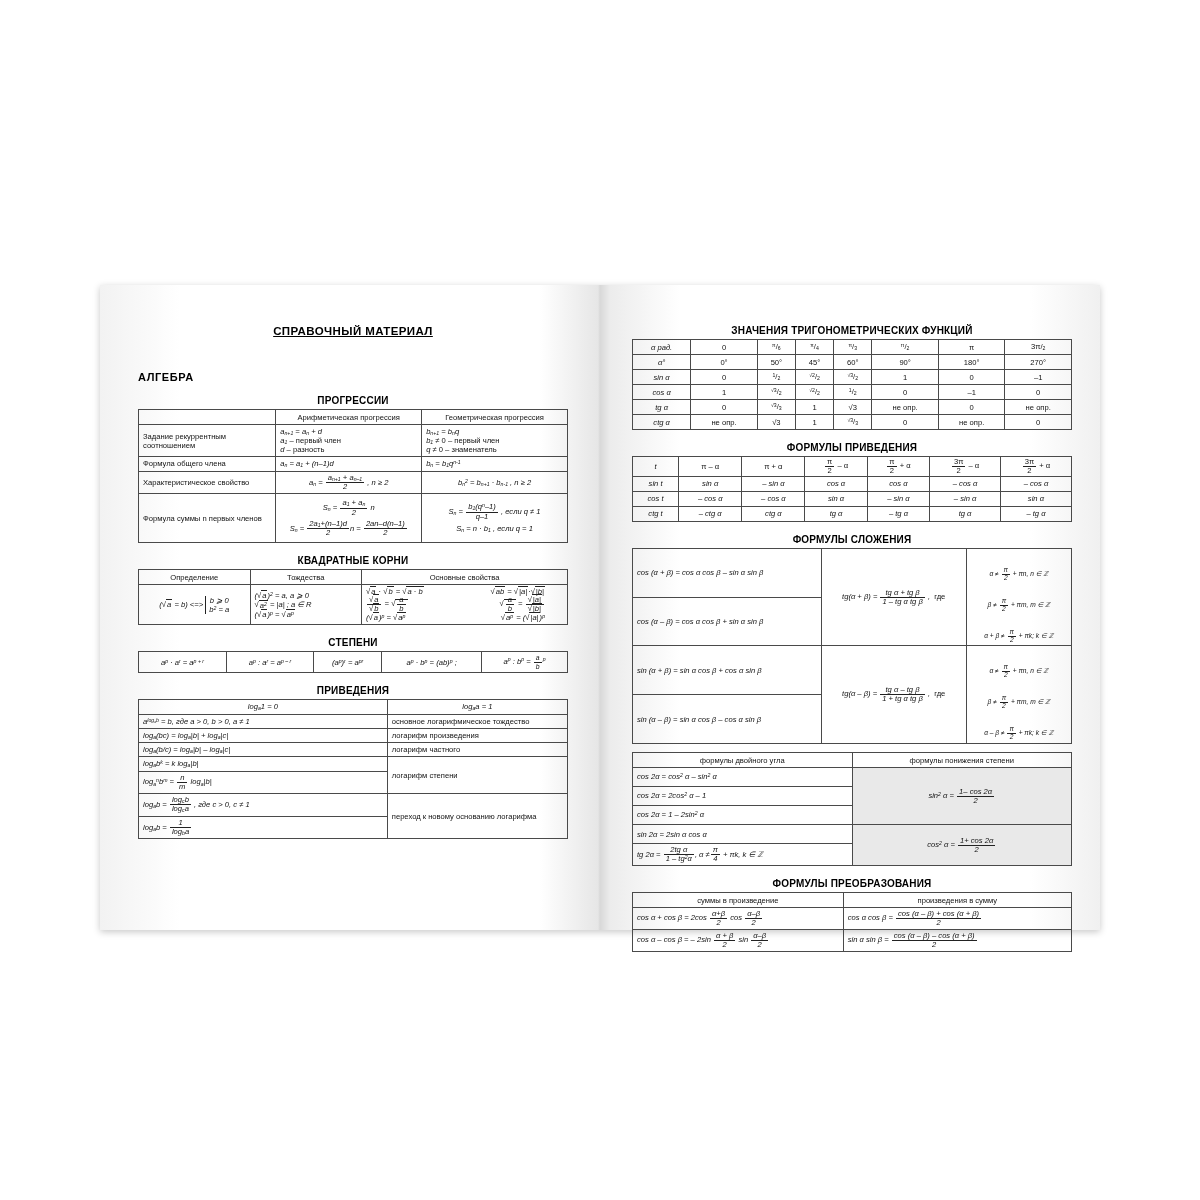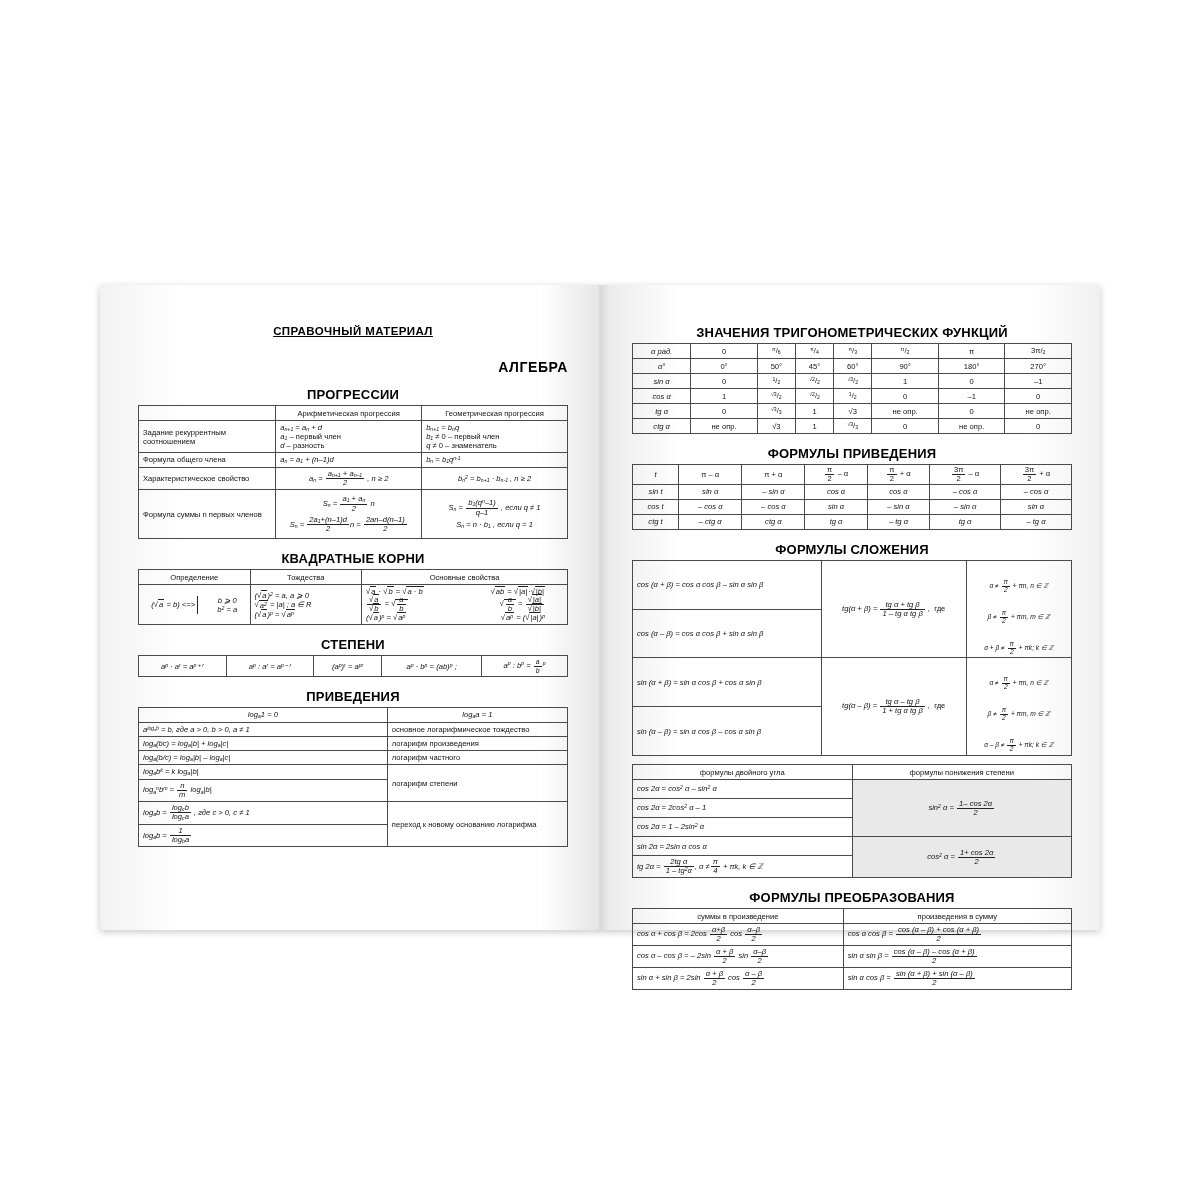--- a/index.html
+++ b/index.html
@@ -20,24 +20,24 @@
   .page-left{left:0;width:500px;}
   .page-right{left:500px;width:500px;}
   .inner-l{position:absolute;left:38px;top:28px;width:430px;}
   .inner-r{position:absolute;left:32px;top:28px;width:440px;}
 
   .doc-title{
     text-align:center;font-size:11.5px;font-weight:bold;letter-spacing:.4px;
     text-decoration:underline;margin-top:12px;
   }
   .doc-sub{
-    text-align:right;font-size:14px;font-weight:bold;letter-spacing:.6px;margin-top:22px;
+    text-align:left;font-size:11px;font-weight:bold;letter-spacing:.6px;margin-top:34px;
   }
   .sec-head{
-    text-align:center;font-size:13px;font-weight:bold;letter-spacing:.2px;
+    text-align:center;font-size:10px;font-weight:bold;letter-spacing:.2px;
     margin:12px 0 3px 0;
   }
   table{border-collapse:collapse;width:100%;font-size:7.6px;color:#111;}
   table td,table th{border:1px solid #4a4a4a;padding:2px 4px;vertical-align:middle;}
   .c{text-align:center;margin-top:16px;}
   .it{font-style:italic;}
   .shade{background:#e9e9e9;}
   .tiny{font-size:6.6px;}
   sub{font-size:.68em;vertical-align:-.22em;}
   sup{font-size:.68em;vertical-align:.45em;}
@@ -113,21 +113,21 @@
       <table>
         <tbody>
             <tr class="rowh">
           <td class="c" style="width:26%">Определение</td>
           <td class="c" style="width:26%">Тождества</td>
           <td class="c" style="width:48%">Основные свойства</td>
         </tr>
         <tr>
           <td class="c it">
             (<span class="rad">√<span class="bar">a</span></span> = b) &lt;=&gt;
-            <span style="display:inline-block;vertical-align:middle;border-left:1px solid #222;padding-left:19px;line-height:1.2;">
+            <span style="display:inline-block;vertical-align:middle;border-left:1px solid #222;padding-left:3px;line-height:1.2;">
               <span style="display:block">b ⩾ 0</span><span style="display:block">b<sup>2</sup> = a</span>
             </span>
           </td>
           <td class="it">
             <div>(<span class="rad">√<span class="bar">a</span></span>)<sup>2</sup> = a, a ⩾ 0</div>
             <div><span class="rad">√<span class="bar">a<sup>2</sup></span></span> = |a| ; a ∈ R</div>
             <div>(<span class="rad">√<span class="bar">a</span></span>)<sup>p</sup> = <span class="rad">√<span class="bar">a<sup>p</sup></span></span></div>
           </td>
           <td class="it">
             <div style="display:flex;justify-content:space-between">
@@ -394,27 +394,19 @@
           </td>
         </tr>
         <tr>
           <td class="it">
             cos α – cos β = – 2sin <span class="frac"><span class="n">α + β</span><span class="d">2</span></span> sin <span class="frac"><span class="n">α–β</span><span class="d">2</span></span>
           </td>
           <td class="it">
             sin α sin β = <span class="frac"><span class="n">cos (α – β) – cos (α + β)</span><span class="d">2</span></span>
           </td>
         </tr>
-        <tr>
-          <td class="it">
-            sin α + sin β = 2sin <span class="frac"><span class="n">α + β</span><span class="d">2</span></span> cos <span class="frac"><span class="n">α – β</span><span class="d">2</span></span>
-          </td>
-          <td class="it">
-            sin α cos β = <span class="frac"><span class="n">sin (α + β) + sin (α – β)</span><span class="d">2</span></span>
-          </td>
-        </tr>
       </tbody>
         </table>
 
     </div>
   </div>
 
 </div>
 
 </body></html>

